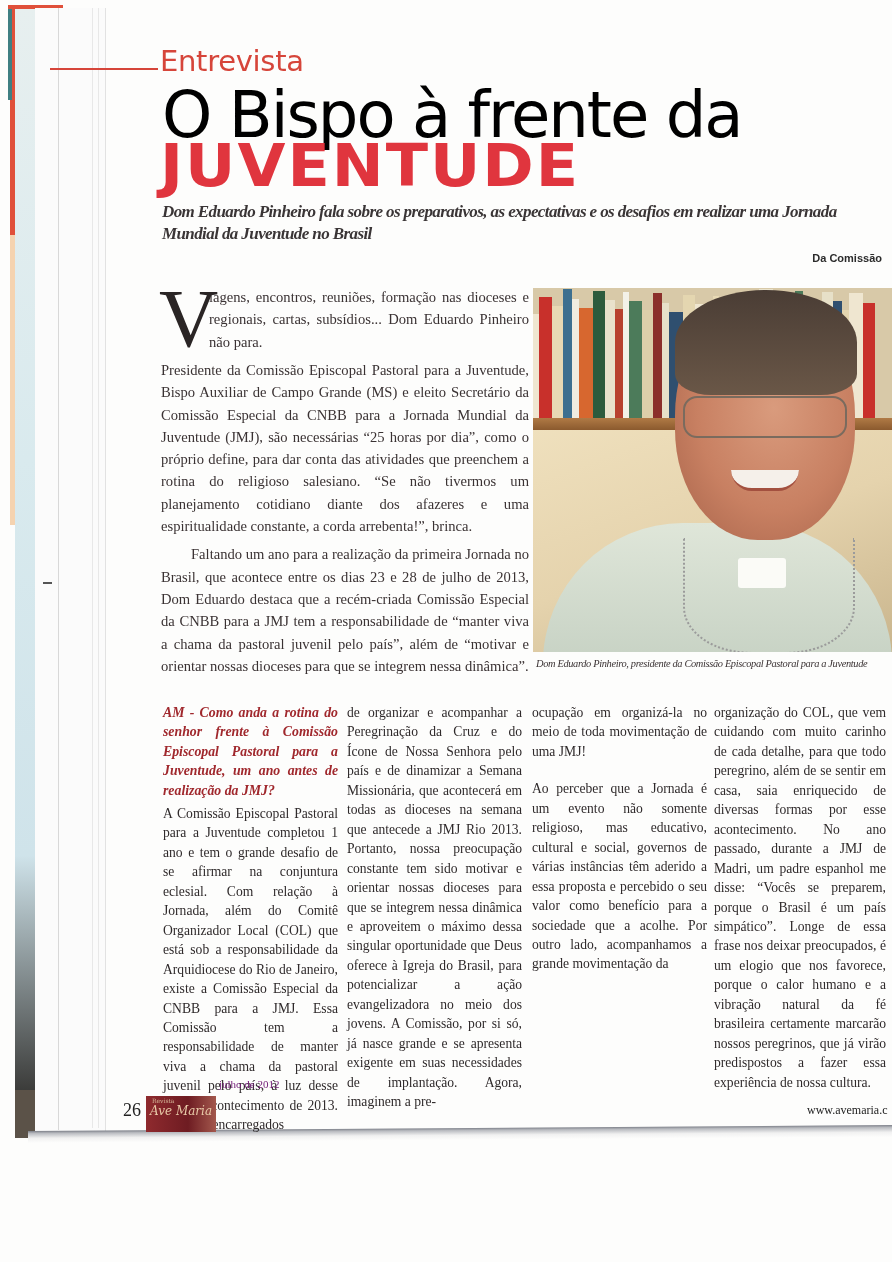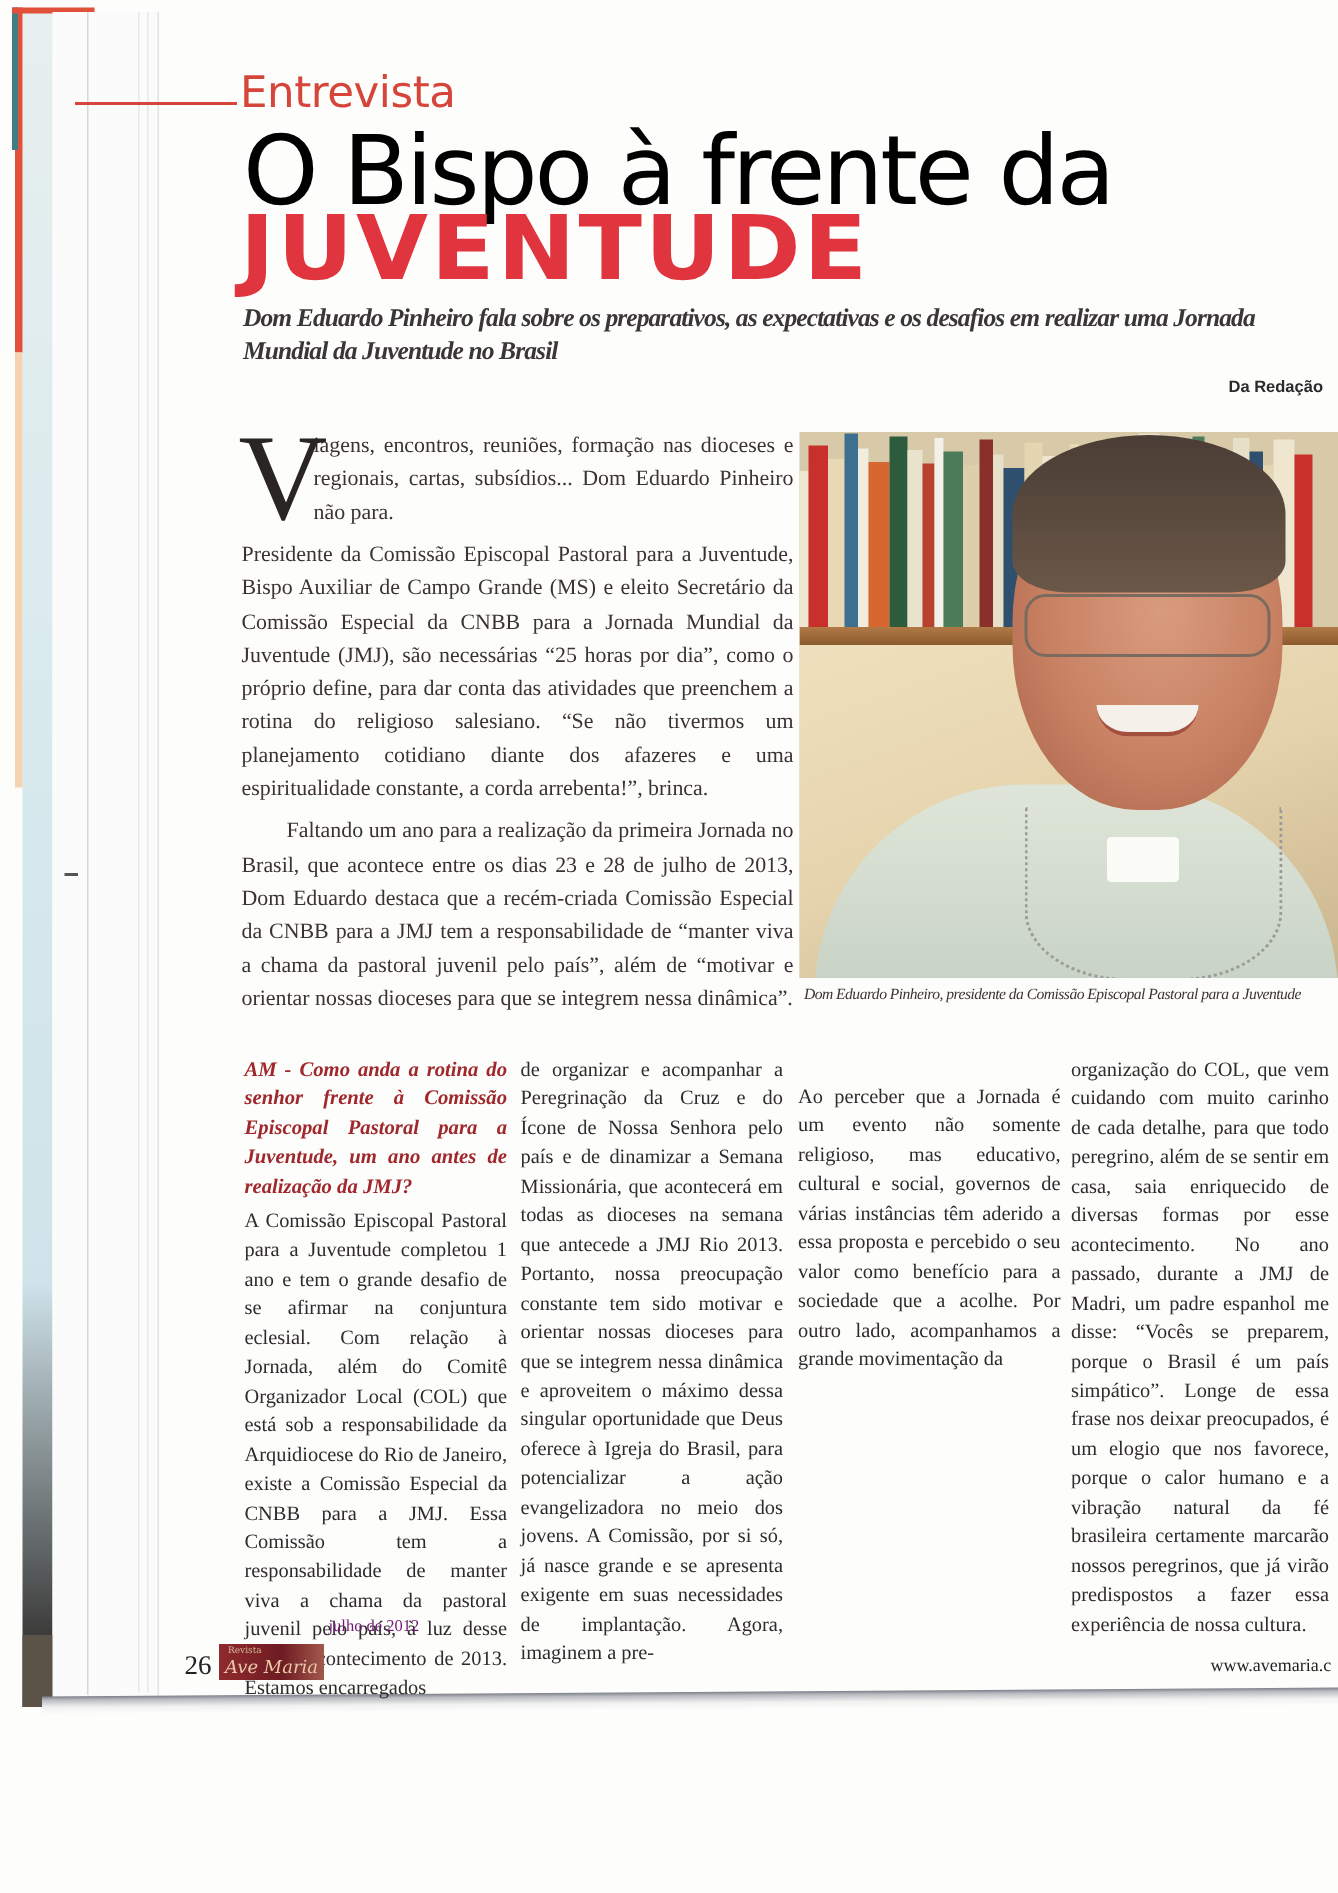--- a/index.html
+++ b/index.html
@@ -88,21 +88,21 @@
   .col .q { color: #a0282d; font-weight: bold; font-size: 13.8px; line-height: 19.4px;
     margin-bottom: 4px; font-style: italic; }
   .col .gap { height: 18px; }
   .col1 { left: 163px; }
   .col2 { left: 347px; }
   .col3 { left: 532px; }
   .col4 { left: 714px; width: 172px; }
 
   
   .folio { position: absolute; left: 123px; top: 1100px; font-size: 18px; color: #222; }
-  .mag-logo { position: absolute; left: 146px; top: 1096px; width: 70px; height: 24px;
+  .mag-logo { position: absolute; left: 146px; top: 1096px; width: 70px; height: 36px;
     background: linear-gradient(90deg, #8f2a2e, #6e1c22 60%, #a3584d);
     color: #e6c9a7; font-style: italic; font-family: "DejaVu Serif", serif; }
   .mag-logo .small { position: absolute; left: 6px; top: 1px; font-size: 6px; color: #d6b99a; font-style: normal; }
   .mag-logo .big { position: absolute; left: 4px; top: 8px; font-size: 12px; color: #e8caa8; white-space: nowrap; }
   .issue-date { position: absolute; left: 219px; top: 1078px; font-size: 11px; color: #701a75; }
   .website { position: absolute; left: 807px; top: 1103px; font-size: 12px; color: #222; white-space: nowrap; }
   .margin-mark { position: absolute; left: 43px; top: 582px; width: 9px; height: 2px; background: #555; }
 </style>
 </head>
 <body>
@@ -118,21 +118,21 @@
 <div class="page-line" style="left:98px"></div>
 <div class="page-border"></div>
 <div class="page-bottom"></div>
 <div class="margin-mark"></div>
 
 <div class="section-rule"></div>
 <div class="section-label">Entrevista</div>
 <div class="title-line1">O Bispo à frente da</div>
 <div class="title-line2">JUVENTUDE</div>
 <div class="subtitle">Dom Eduardo Pinheiro fala sobre os preparativos, as expectativas e os desafios em realizar uma Jornada Mundial da Juventude no Brasil</div>
-<div class="byline">Da Redação</div>
+<div class="byline">Da Comissão</div>
 
 <div class="intro">
   <p class="p-lead">
     <span class="dropcap">V</span>
     <span>iagens, encontros, reuniões, formação nas dioceses e regionais, cartas, subsídios... Dom Eduardo Pinheiro não para.</span>
   </p>
   <p class="p2">Presidente da Comissão Episcopal Pastoral para a Juventude, Bispo Auxiliar de Campo Grande (MS) e eleito Secretário da Comissão Especial da CNBB para a Jornada Mundial da Juventude (JMJ), são necessárias “25 horas por dia”, como o próprio define, para dar conta das atividades que preenchem a rotina do religioso salesiano. “Se não tivermos um planejamento cotidiano diante dos afazeres e uma espiritualidade constante, a corda arrebenta!”, brinca.</p>
   <p class="p3">Faltando um ano para a realização da primeira Jornada no Brasil, que acontece entre os dias 23 e 28 de julho de 2013, Dom Eduardo destaca que a recém-criada Comissão Especial da CNBB para a JMJ tem a responsabilidade de “manter viva a chama da pastoral juvenil pelo país”, além de “motivar e orientar nossas dioceses para que se integrem nessa dinâmica”.</p>
 </div>
 
@@ -186,20 +186,21 @@
 <div class="caption">Dom Eduardo Pinheiro, presidente da Comissão Episcopal Pastoral para a Juventude</div>
 
 <div class="col col1">
   <p class="q">AM - Como anda a rotina do senhor frente à Comissão Episcopal Pastoral para a Juventude, um ano antes de realização da JMJ?</p>
   <p>A Comissão Episcopal Pastoral para a Juventude completou 1 ano e tem o grande desafio de se afirmar na conjuntura eclesial. Com relação à Jornada, além do Comitê Organizador Local (COL) que está sob a responsabilidade da Arquidiocese do Rio de Janeiro, existe a Comissão Especial da CNBB para a JMJ. Essa Comissão tem a responsabilidade de manter viva a chama da pastoral juvenil pelo país, à luz desse grande acontecimento de 2013. Estamos encarregados</p>
 </div>
 <div class="col col2">
   <p>de organizar e acompanhar a Peregrinação da Cruz e do Ícone de Nossa Senhora pelo país e de dinamizar a Semana Missionária, que acontecerá em todas as dioceses na semana que antecede a JMJ Rio 2013. Portanto, nossa preocupação constante tem sido motivar e orientar nossas dioceses para que se integrem nessa dinâmica e aproveitem o máximo dessa singular oportunidade que Deus oferece à Igreja do Brasil, para potencializar a ação evangelizadora no meio dos jovens. A Comissão, por si só, já nasce grande e se apresenta exigente em suas necessidades de implantação. Agora, imaginem a pre-</p>
 </div>
 <div class="col col3">
+  <p>ocupação em organizá-la no meio de toda movimentação de uma JMJ!</p>
   <div class="gap"></div>
   <p>Ao perceber que a Jornada é um evento não somente religioso, mas educativo, cultural e social,  governos de várias instâncias têm aderido a essa proposta e percebido o seu valor como benefício para a sociedade que a acolhe. Por outro lado, acompanhamos a grande movimentação da</p>
 </div>
 <div class="col col4">
   <p>organização do COL, que vem cuidando com muito carinho de cada detalhe, para que todo peregrino, além de se sentir em casa, saia enriquecido de diversas formas por esse acontecimento. No ano passado, durante a JMJ de Madri, um padre espanhol me disse: “Vocês se preparem, porque o Brasil é um país simpático”. Longe de essa frase nos deixar preocupados, é um elogio que nos favorece, porque o calor humano e a vibração natural da fé brasileira certamente marcarão nossos peregrinos, que já virão predispostos a fazer essa experiência de nossa cultura.</p>
 </div>
 
 <div class="folio">26</div>
 <div class="mag-logo">
   <span class="small">Revista</span>

